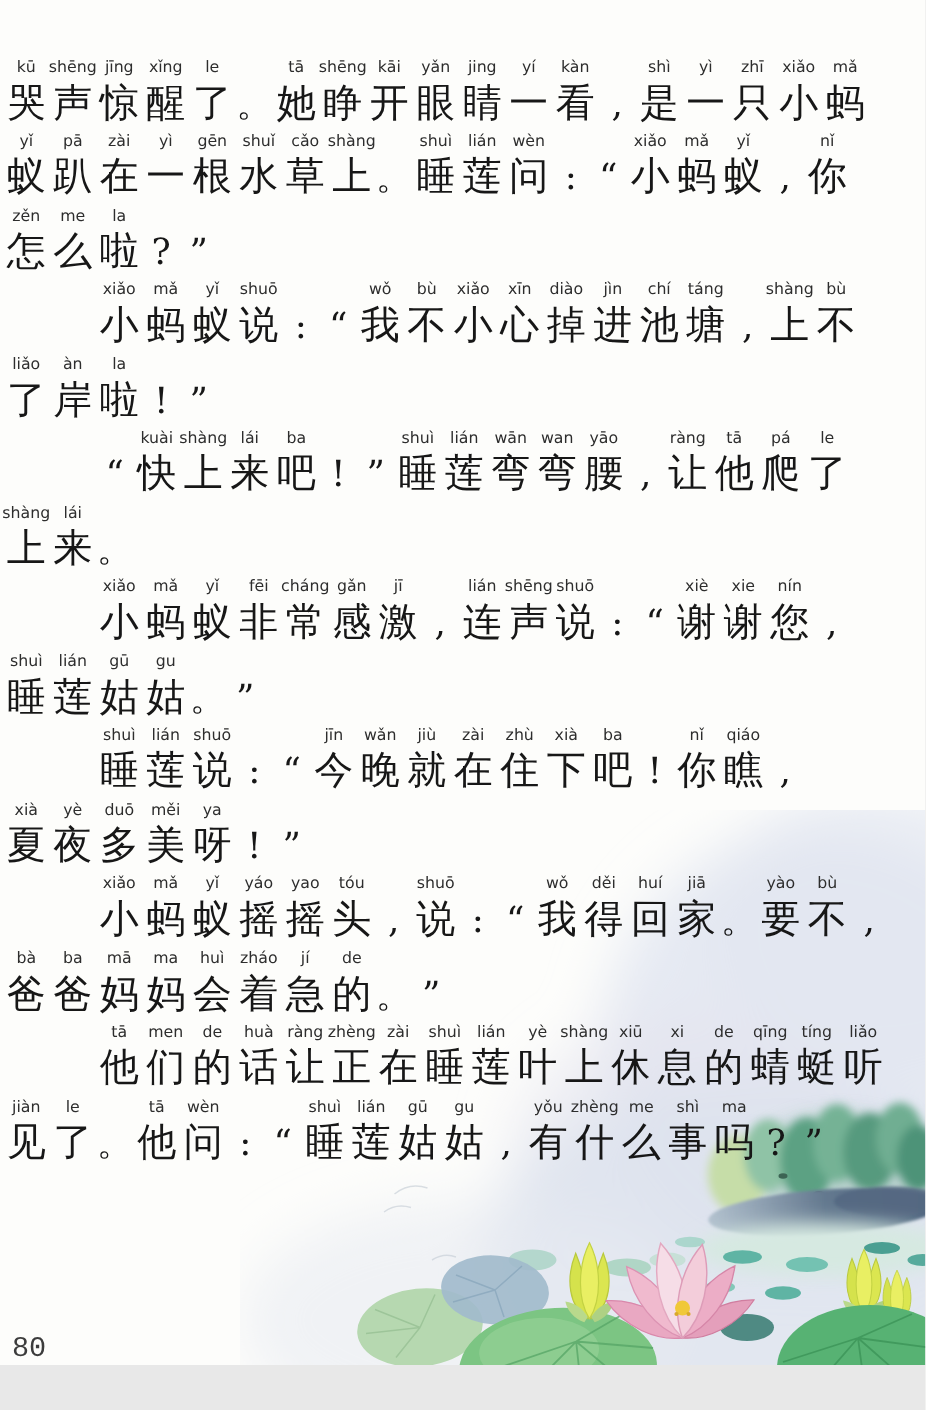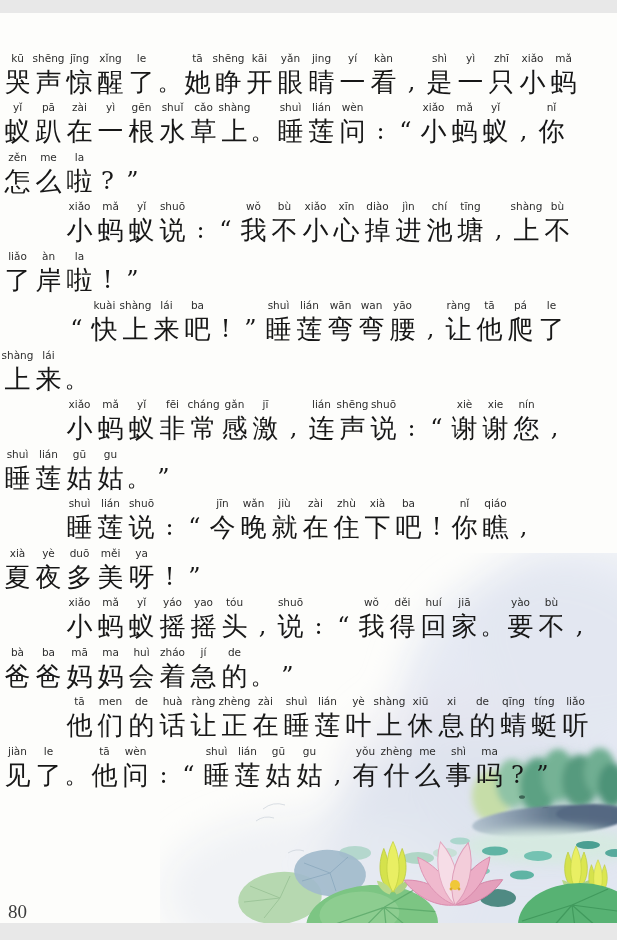--- a/index.html
+++ b/index.html
@@ -1,17 +1,17 @@
 <!DOCTYPE html>
 <html><head>
 <meta charset="utf-8">
 <style>
   html,body{margin:0;padding:0;background:#e8e8e8;}
   .page{
-    position:relative;width:617px;height:910px;margin:13px auto;
+    position:relative;width:617px;height:910px;margin:0 auto;
     background:#fdfdfb;overflow:hidden;
     font-family:"DejaVu Sans",sans-serif;
   }
   .story{
     position:absolute;left:2px;top:36px;width:590px;z-index:2;
   }
   .line{display:flex;width:590px;height:49.5px;align-items:flex-end;}
   .cell{flex:0 1 31px;min-width:0;display:flex;flex-direction:column;align-items:center;}
   .cell.wide{flex:0 1 58px;}
   .cell.punct{flex:0 1 25px;}
@@ -19,21 +19,21 @@
     font-family:"DejaVu Sans",sans-serif;font-size:10.5px;line-height:15px;height:15px;
     color:#2d2d2d;white-space:nowrap;letter-spacing:0;
   }
   .hz{
     font-family:"DejaVu Serif","Liberation Serif",serif;
     font-size:26px;line-height:33px;height:33px;color:#171717;white-space:nowrap;
   }
   .punct .hz{font-size:24px;}
   .page-number{
     position:absolute;left:8px;top:888px;z-index:3;
-    font-family:Liberation Serif, serif;font-size:19px;color:#3c3c3c;
+    font-family:Liberation Mono, monospace;font-size:19px;color:#3c3c3c;
   }
   .watermark{
     position:absolute;right:4px;top:895px;z-index:4;
     font-family:"DejaVu Sans",sans-serif;font-size:27px;letter-spacing:1px;
     color:rgba(148,152,154,0.80);
     text-shadow:1px 1px 1px rgba(255,255,255,0.55),-1px -1px 1px rgba(255,255,255,0.45);
     white-space:nowrap;
   }
   .illustration{position:absolute;left:160px;top:540px;width:457px;height:400px;z-index:1;}
 </style>
@@ -387,21 +387,21 @@
         </div>
         <div class="cell">
           <span class="py">jìn</span>
           <span class="hz">进</span>
         </div>
         <div class="cell">
           <span class="py">chí</span>
           <span class="hz">池</span>
         </div>
         <div class="cell">
-          <span class="py">tīng</span>
+          <span class="py">táng</span>
           <span class="hz">塘</span>
         </div>
         <div class="cell punct">
           <span class="py"></span>
           <span class="hz">,</span>
         </div>
         <div class="cell">
           <span class="py">shàng</span>
           <span class="hz">上</span>
         </div>

